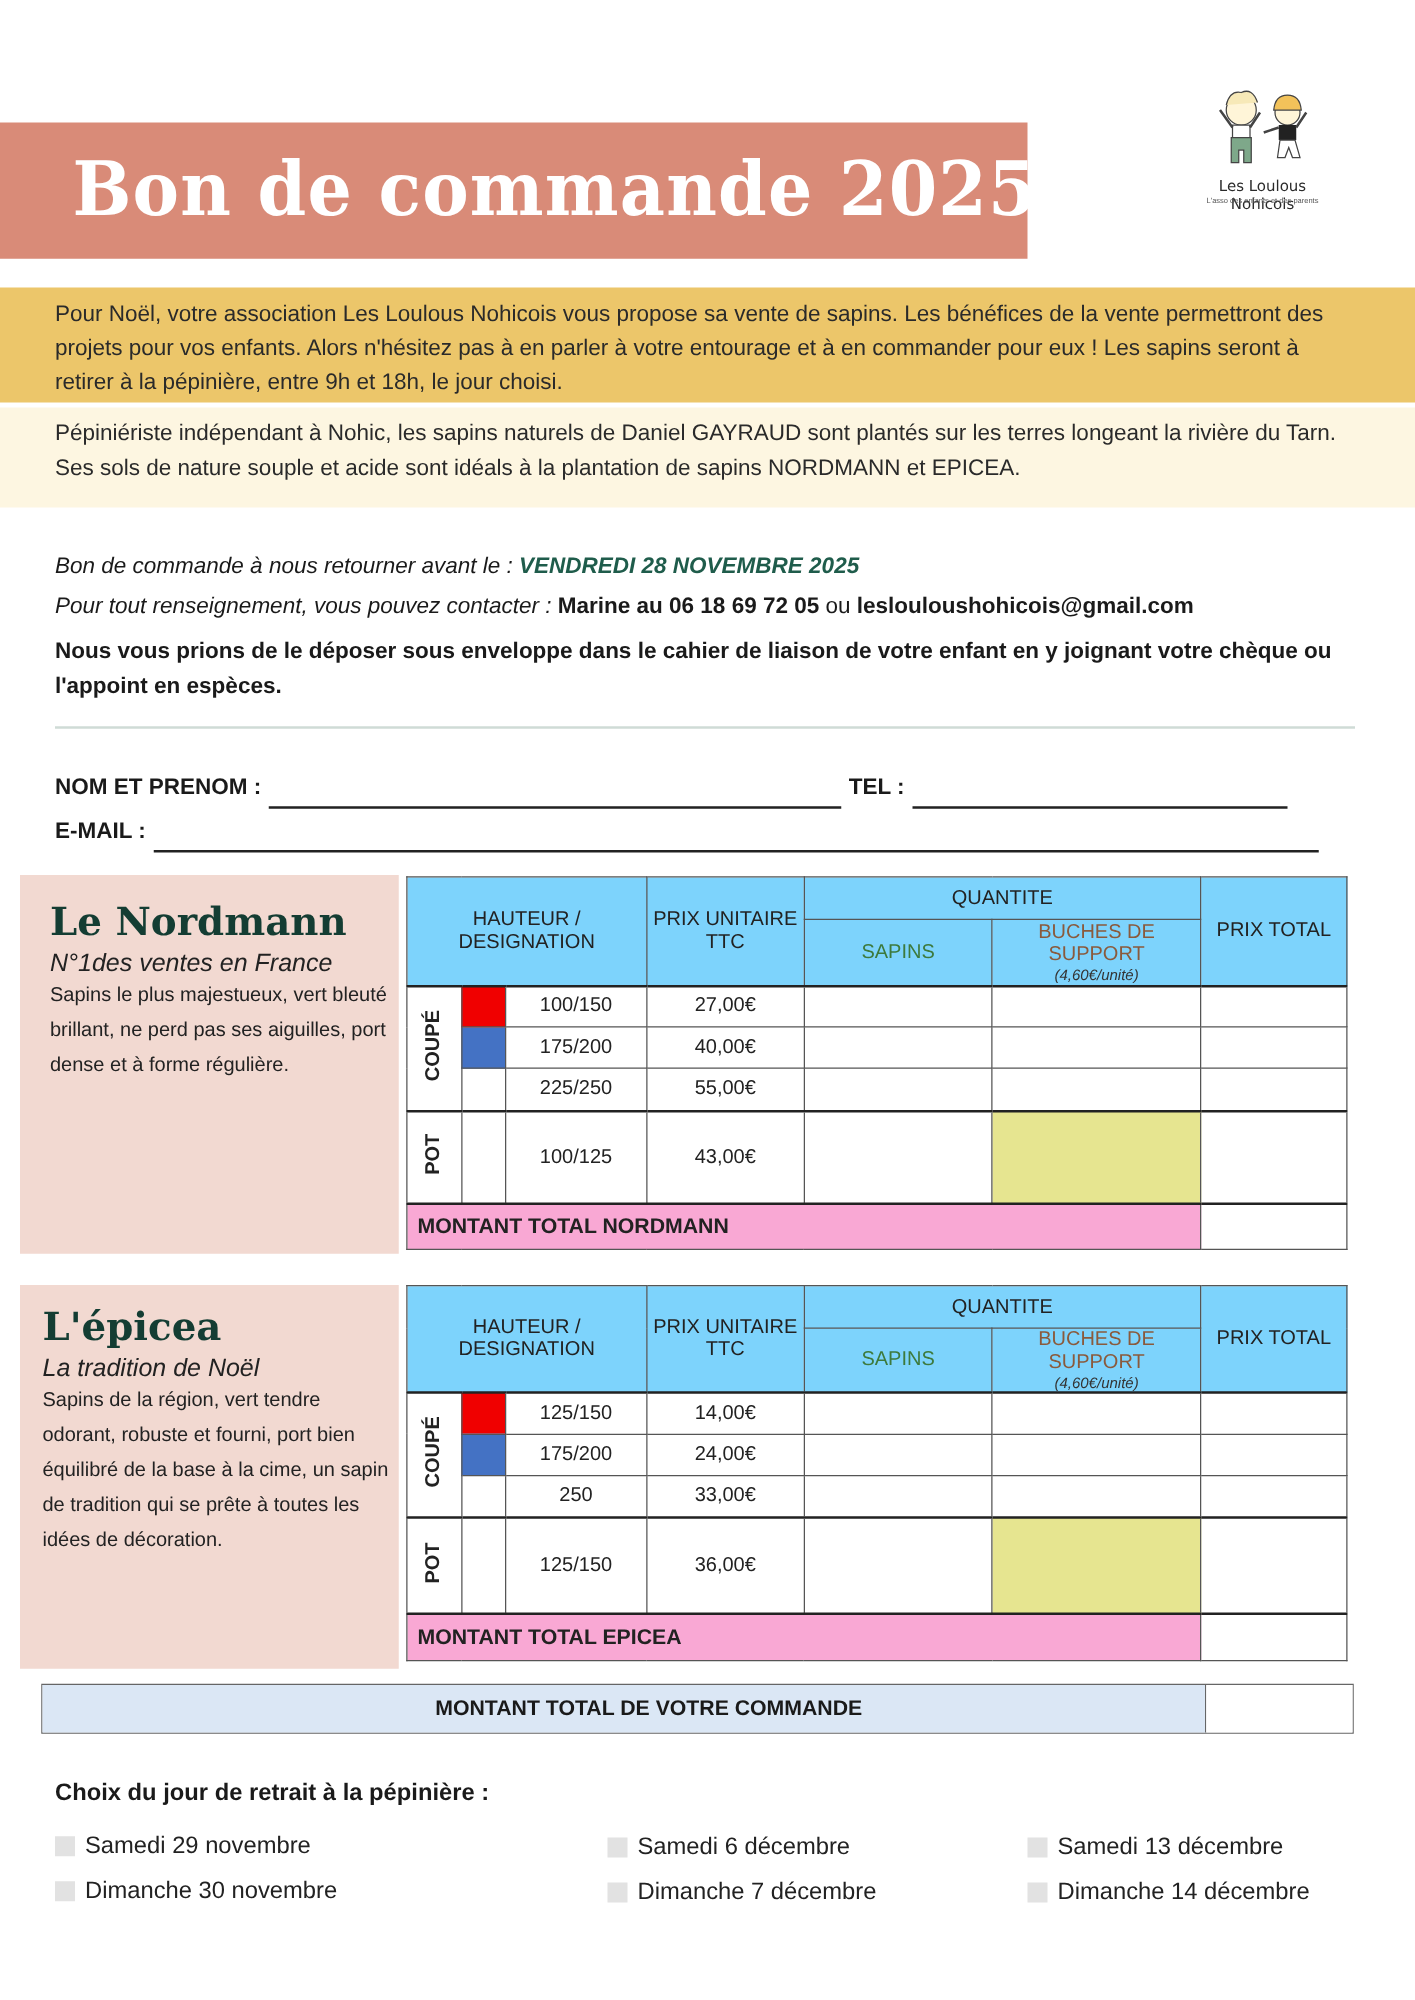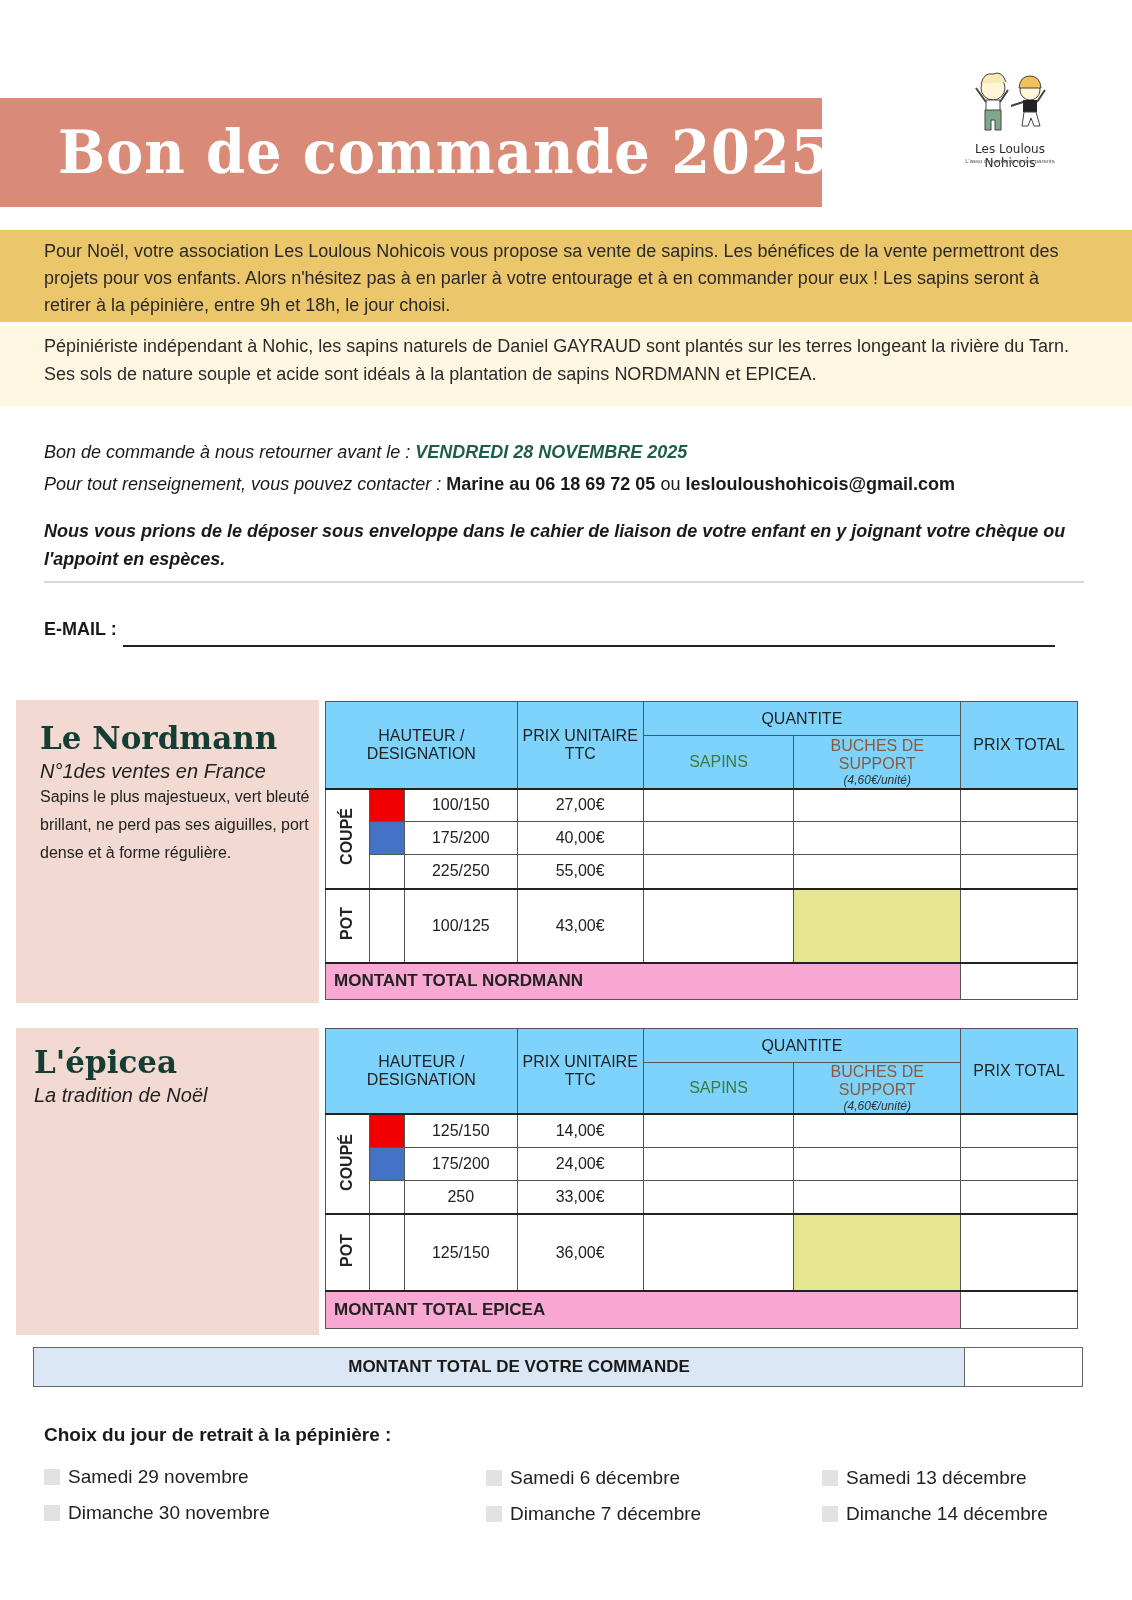--- a/index.html
+++ b/index.html
@@ -14,21 +14,21 @@
   .logo-name { position: absolute; left: 0; top: 72px; width: 120px; text-align: center; font-size: 12px; color: #2b2b2b; font-family: "DejaVu Sans", sans-serif; }
   .logo-sub { position: absolute; left: 0; top: 88px; width: 120px; text-align: center; font-size: 6px; color: #555; }
 
   .intro-yellow { position: absolute; left: 0; top: 230px; width: 1132px; height: 92px; background: #ecc66a; padding: 8px 44px 0 44px; font-size: 18px; line-height: 27px; color: #2a2a2a; }
   .intro-cream { position: absolute; left: 0; top: 326px; width: 1132px; height: 80px; background: #fdf6e1; padding: 6px 44px 0 44px; font-size: 18px; line-height: 28px; color: #2a2a2a; }
 
   .info { position: absolute; left: 44px; top: 436px; width: 1050px; font-size: 18px; line-height: 32px; }
   .info .it { font-style: italic; }
   .info .deadline { color: #1f5c4b; font-weight: bold; font-style: italic; }
   .info .bold { font-weight: bold; }
-  .info .note { font-weight: bold; font-style: italic; line-height: 28px; margin-top: 17px; }
+  .info .note { font-weight: bold; line-height: 28px; margin-top: 6px; }
 
   .divider { position: absolute; left: 44px; top: 581px; width: 1040px; height: 2px; background: #cfdbd6; }
 
   .form-lines { position: absolute; left: 44px; top: 612px; width: 1060px; font-size: 18px; font-weight: bold; line-height: 35px; }
   .form-row { display: flex; align-items: flex-end; white-space: nowrap; }
   .blank { display: inline-block; border-bottom: 2px solid #222; height: 22px; margin: 0 6px; }
 
   .product-card { position: absolute; background: #f2d9d1; }
   .product-title { font-family: "DejaVu Serif", "Liberation Serif", serif; font-weight: bold; font-size: 31px; color: #143d33; }
   .product-subtitle { font-style: italic; font-size: 20px; color: #222; margin-top: 4px; }
@@ -90,20 +90,26 @@
   </div>
   <div>
     <span class="it">Pour tout renseignement, vous pouvez contacter : </span><span class="bold">Marine au 06 18 69 72 05</span><span> ou </span><span class="bold">leslouloushohicois@gmail.com</span>
   </div>
   <div class="note">Nous vous prions de le déposer sous enveloppe dans le cahier de liaison de votre enfant en y joignant votre chèque ou l'appoint en espèces.</div>
 </div>
 
 <div class="divider"></div>
 
 <div class="form-lines">
+  <div class="form-row">
+    <span>NOM ET PRENOM :</span>
+    <span class="blank" style="width:458px"></span>
+    <span>TEL :</span>
+    <span class="blank" style="width:300px"></span>
+  </div>
   <div class="form-row">
     <span>E-MAIL :</span>
     <span class="blank" style="width:932px"></span>
   </div>
 </div>
 
 <div class="product-card" style="left:16px; top:700px; width:303px; height:303px; padding:20px 0 0 24px;">
   <div class="product-title">Le Nordmann</div>
   <div class="product-subtitle">N°1des ventes en France</div>
   <div class="product-desc">Sapins le plus majestueux, vert bleuté brillant, ne perd pas ses aiguilles, port dense et à forme régulière.</div>
@@ -167,20 +173,21 @@
   <tr class="thick-top" style="height:37px">
     <td class="total-label" colspan="6">MONTANT TOTAL NORDMANN</td>
     <td></td>
   </tr>
 </tbody>
   </table>
 
 <div class="product-card" style="left:16px; top:1028px; width:303px; height:307px; padding:16px 0 0 18px;">
   <div class="product-title">L'épicea</div>
   <div class="product-subtitle">La tradition de Noël</div>
+  <div class="product-desc">Sapins de la région, vert tendre odorant, robuste et fourni, port bien équilibré de la base à la cime, un sapin de tradition qui se prête à toutes les idées de décoration.</div>
 </div>
 
 <table class="order" style="left:325px; top:1028px; width:753px;">
   <colgroup>
     <col style="width:44px">
       <col style="width:35px">
       <col style="width:113px">
       <col style="width:126px">
       <col style="width:151px">
       <col style="width:167px">

